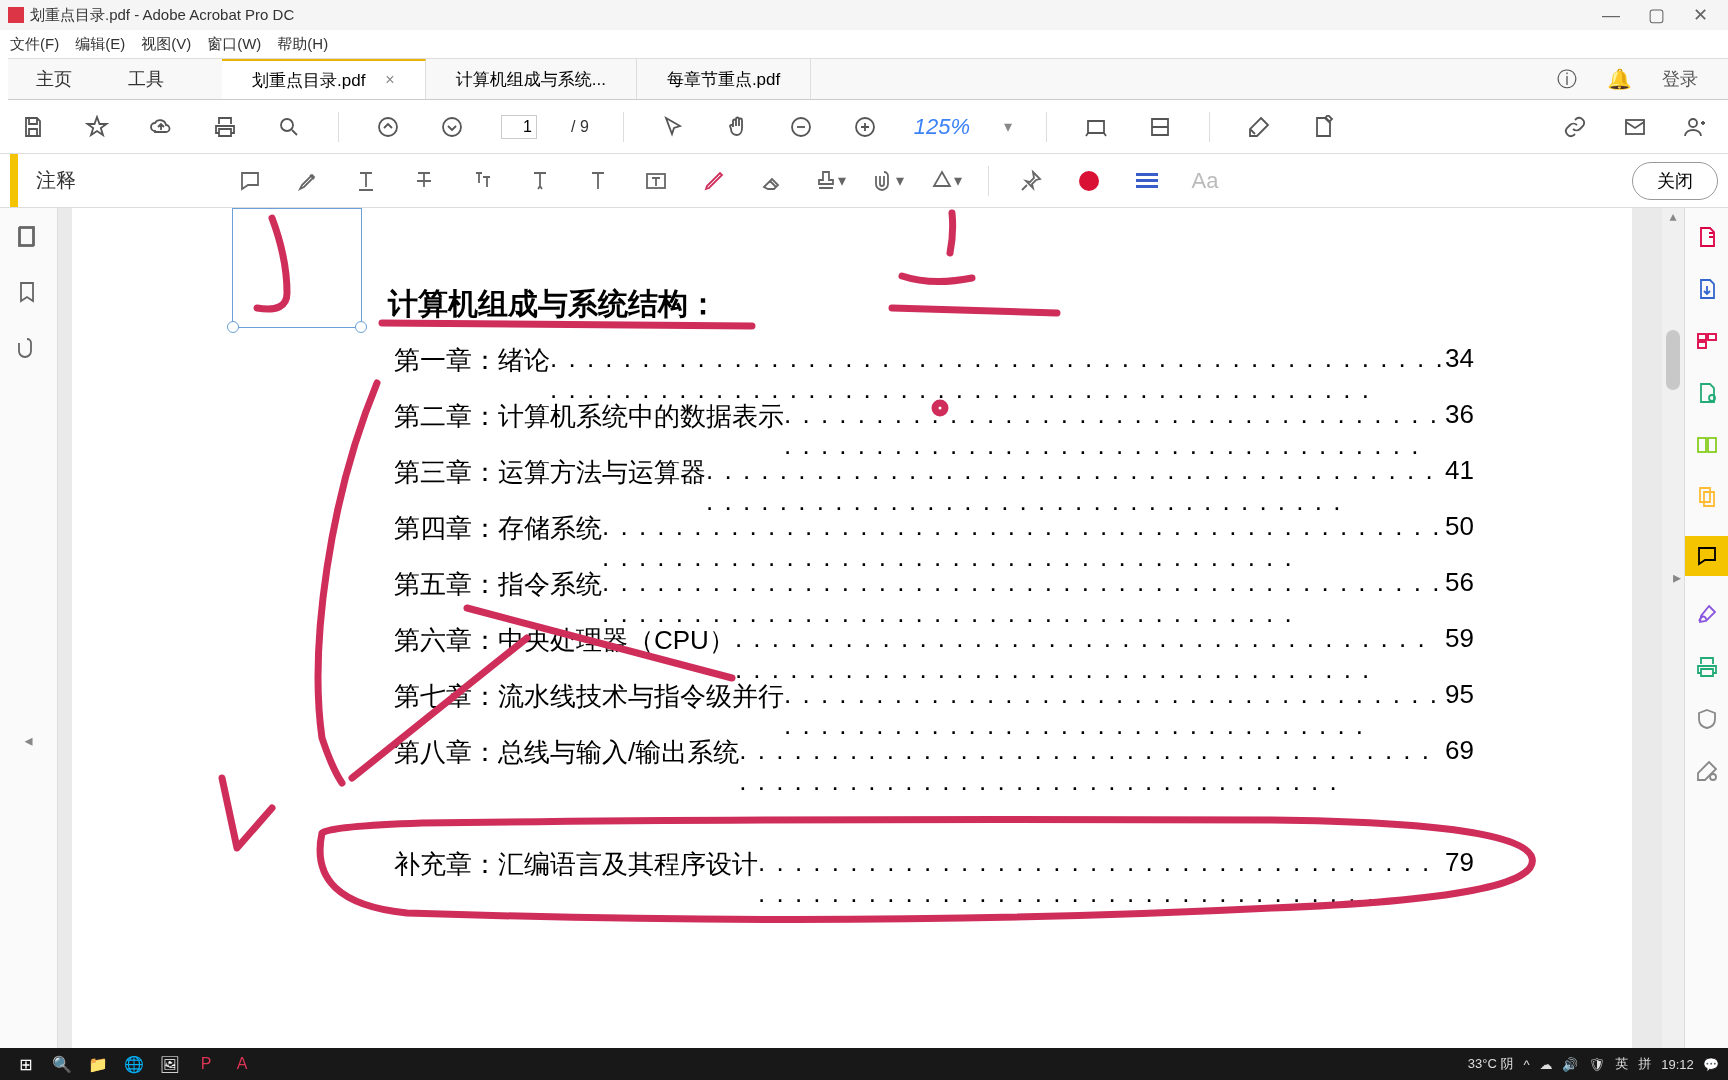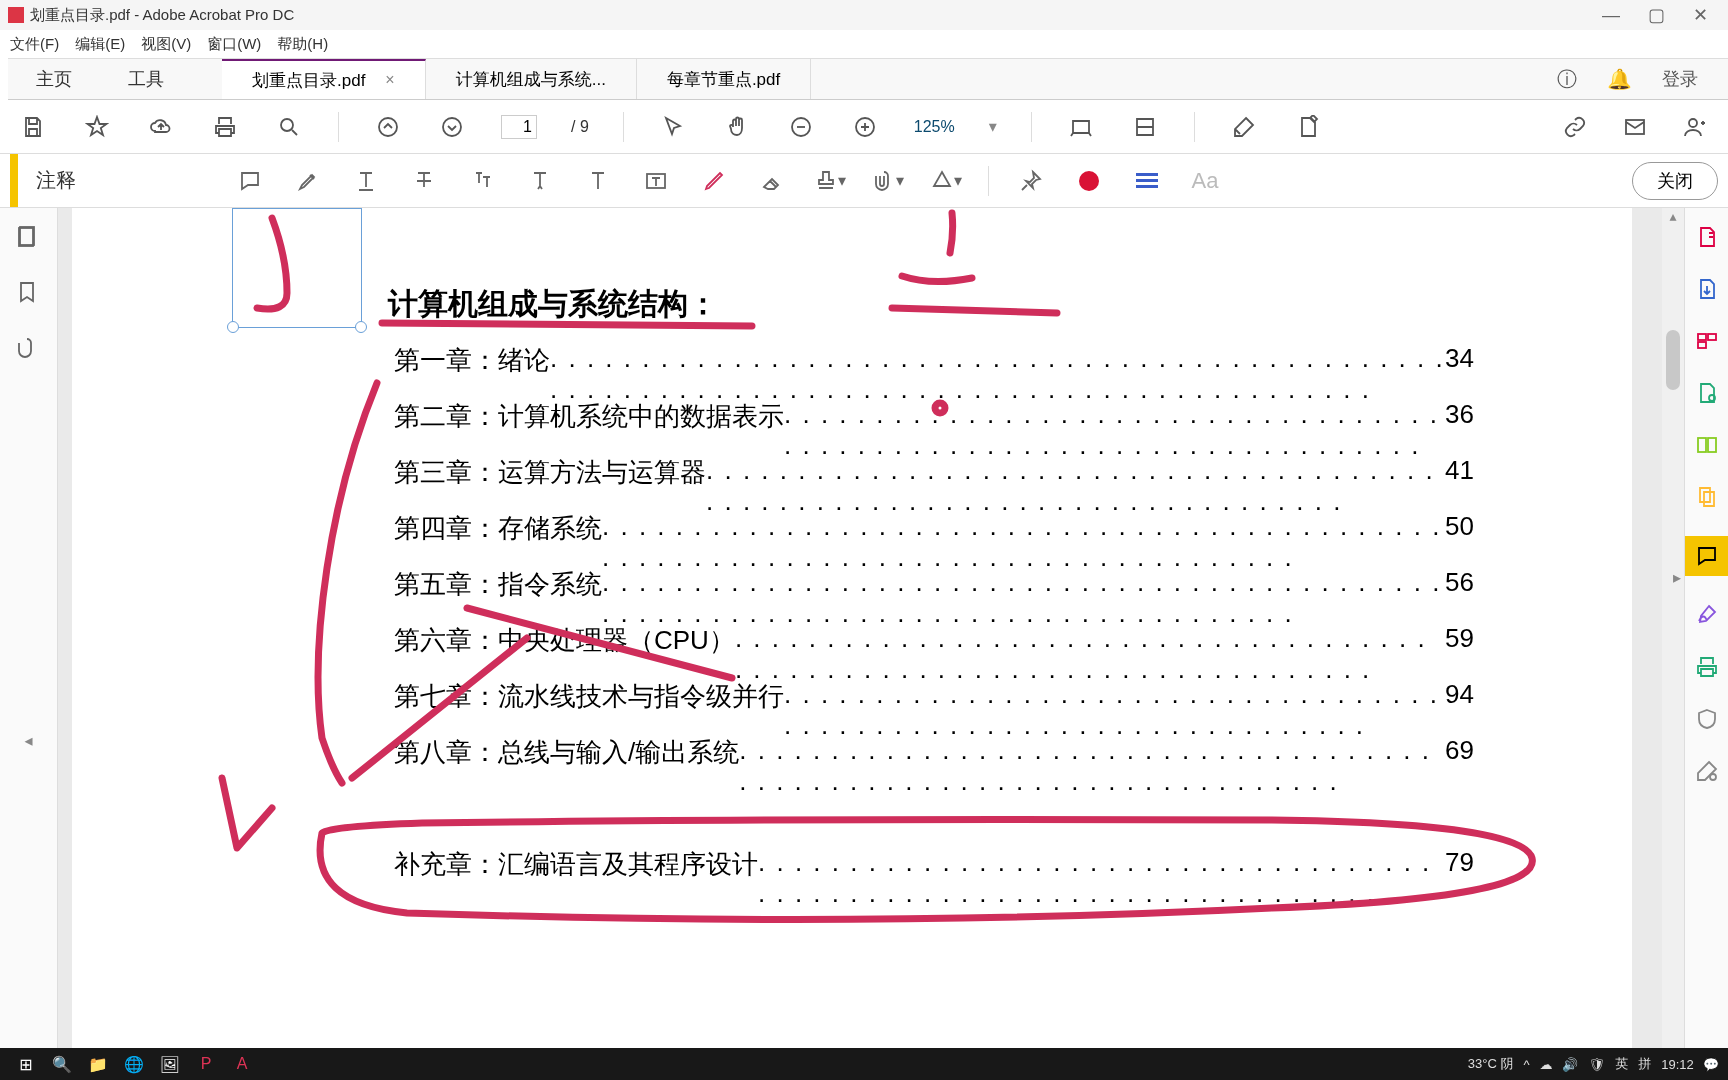--- a/index.html
+++ b/index.html
@@ -15,31 +15,31 @@
 
 .menubar { height: 28px; display: flex; align-items: center; padding: 0 10px; gap: 16px; font-size: 15px; color: #333; }
 .menubar span { cursor: pointer; }
 
 
 .tabrow { height: 42px; display: flex; align-items: stretch; border-top: 1px solid #ddd; border-bottom: 1px solid #ccc; background: #f8f8f8; margin-left: 8px; }
 .tabrow .tab-btn { padding: 0 28px; display: flex; align-items: center; font-size: 18px; color: #333; cursor: pointer; }
 .tabrow .tab-btn.strong { font-weight: 500; }
 .tabrow .doc-tabs { display: flex; margin-left: 30px; }
 .tabrow .doc-tab { display: flex; align-items: center; padding: 0 30px; font-size: 17px; border-right: 1px solid #ddd; cursor: pointer; }
-.tabrow .doc-tab.active { background: #fff; border-top: 2px solid #701a75; }
+.tabrow .doc-tab.active { background: #fff; border-top: 2px solid #eab308; }
 .tabrow .doc-tab .close { margin-left: 20px; color: #888; font-size: 16px; }
 .tabrow .right-ctrls { margin-left: auto; display: flex; align-items: center; gap: 30px; padding-right: 30px; font-size: 20px; color: #555; }
 
 
 .maintoolbar { height: 54px; display: flex; align-items: center; padding: 0 18px; gap: 34px; border-bottom: 1px solid #ddd; }
 .maintoolbar .tool-icon { width: 30px; height: 30px; display: flex; align-items: center; justify-content: center; color: #555; cursor: pointer; }
 .maintoolbar .sep { width: 1px; height: 30px; background: #ddd; }
 .maintoolbar .page-input { width: 36px; text-align: right; font-size: 16px; border: 1px solid #ccc; padding: 2px 4px; }
 .maintoolbar .page-total { font-size: 16px; color: #333; }
-.maintoolbar .zoom-val { font-size: 16px; color: #0c4a6e; }
+.maintoolbar .zoom-val { font-size: 22px; color: #3b82f6; font-style: italic; }
 .maintoolbar .right-tools { margin-left: auto; display: flex; gap: 30px; }
 
 
 .annotoolbar { height: 54px; display: flex; align-items: center; padding: 0 10px; border-bottom: 1px solid #ddd; position: relative; }
 .annotoolbar .label-bar { width: 8px; height: 100%; background: #f5c400; }
 .annotoolbar .label { font-size: 20px; padding: 0 18px; color: #333; }
 .annotoolbar .anno-tools { display: flex; gap: 26px; margin-left: 140px; align-items: center; }
 .annotoolbar .anno-icon { width: 32px; height: 32px; display: flex; align-items: center; justify-content: center; color: #666; cursor: pointer; }
 .annotoolbar .close-btn { margin-left: auto; border: 1px solid #999; border-radius: 20px; padding: 6px 24px; font-size: 18px; cursor: pointer; }
 .red-dot { width: 20px; height: 20px; border-radius: 50%; background: #d91235; display: inline-block; }
@@ -389,21 +389,21 @@
         <div class="toc-row" style="top:415px">
           <span class="chap">第六章：</span>
             <span class="chap">中央处理器（CPU）</span>
             <span class="dots">. . . . . . . . . . . . . . . . . . . . . . . . . . . . . . . . . . . . . . . . . . . . . . . . . . . . . . . . . . . . . . . . . . . . . . . . .</span>
             <span class="pg">59</span>
         </div>
         <div class="toc-row" style="top:471px">
           <span class="chap">第七章：</span>
             <span class="chap">流水线技术与指令级并行</span>
             <span class="dots">. . . . . . . . . . . . . . . . . . . . . . . . . . . . . . . . . . . . . . . . . . . . . . . . . . . . . . . . . . . . . . . . . . . .</span>
-            <span class="pg">94</span>
+            <span class="pg">95</span>
         </div>
         <div class="toc-row" style="top:527px">
           <span class="chap">第八章：</span>
             <span class="chap">总线与输入/输出系统</span>
             <span class="dots">. . . . . . . . . . . . . . . . . . . . . . . . . . . . . . . . . . . . . . . . . . . . . . . . . . . . . . . . . . . . . . . . . . . . . . .</span>
             <span class="pg">69</span>
         </div>
         <div class="toc-row" style="top:639px">
           <span class="chap">补充章：</span>
             <span class="chap">汇编语言及其程序设计</span>

